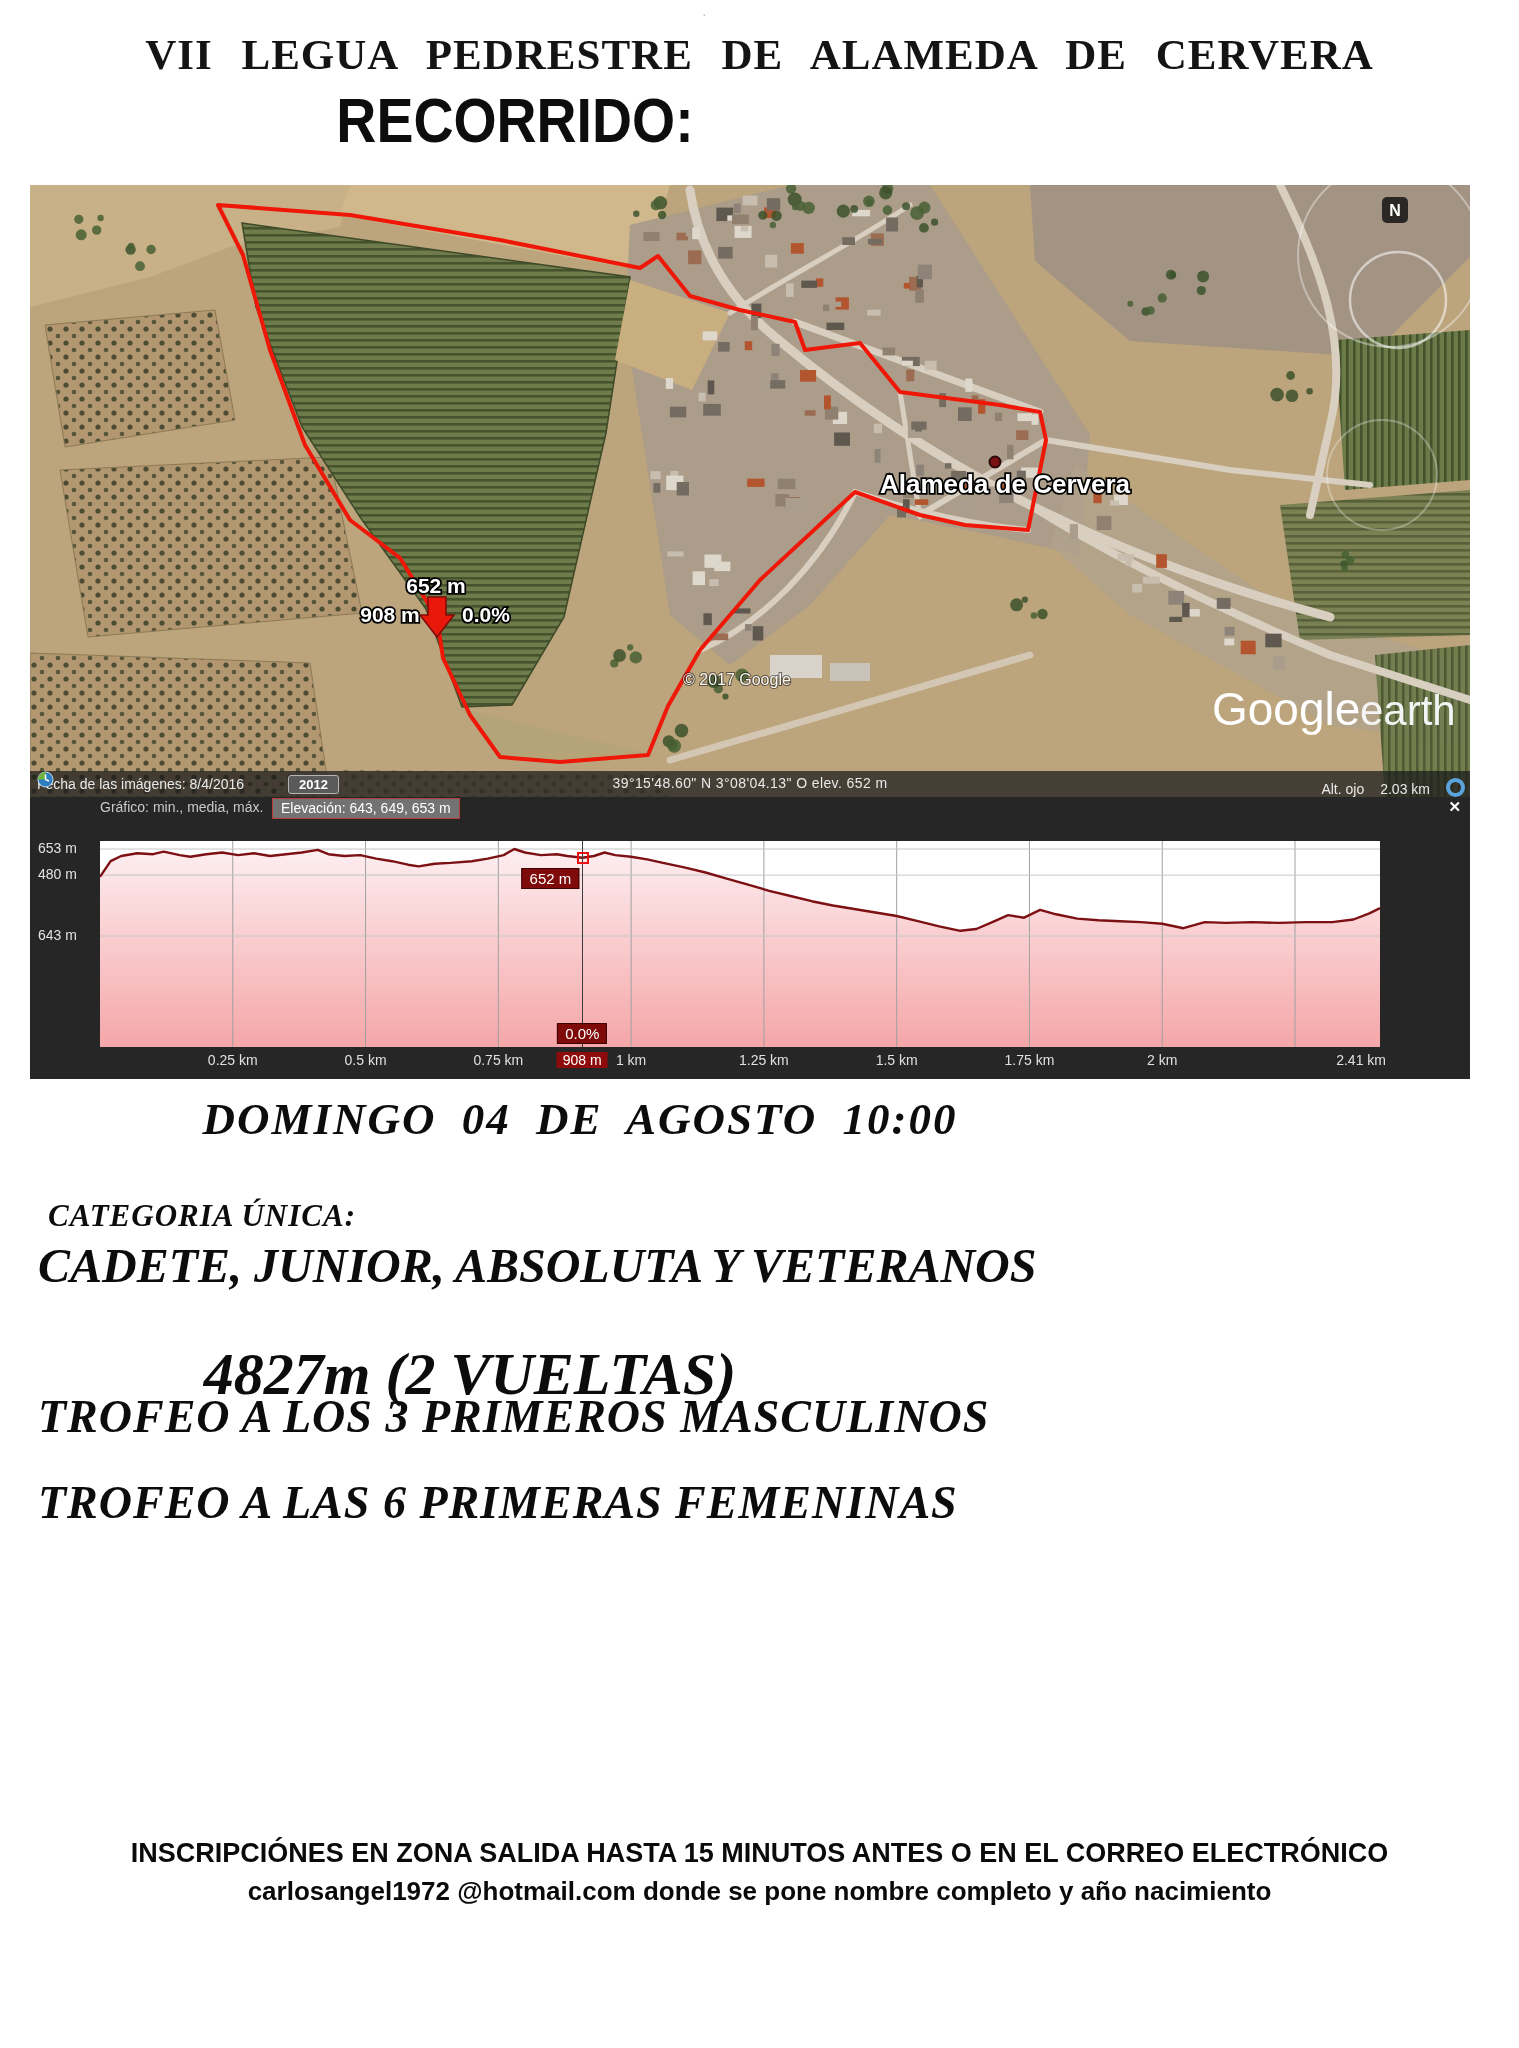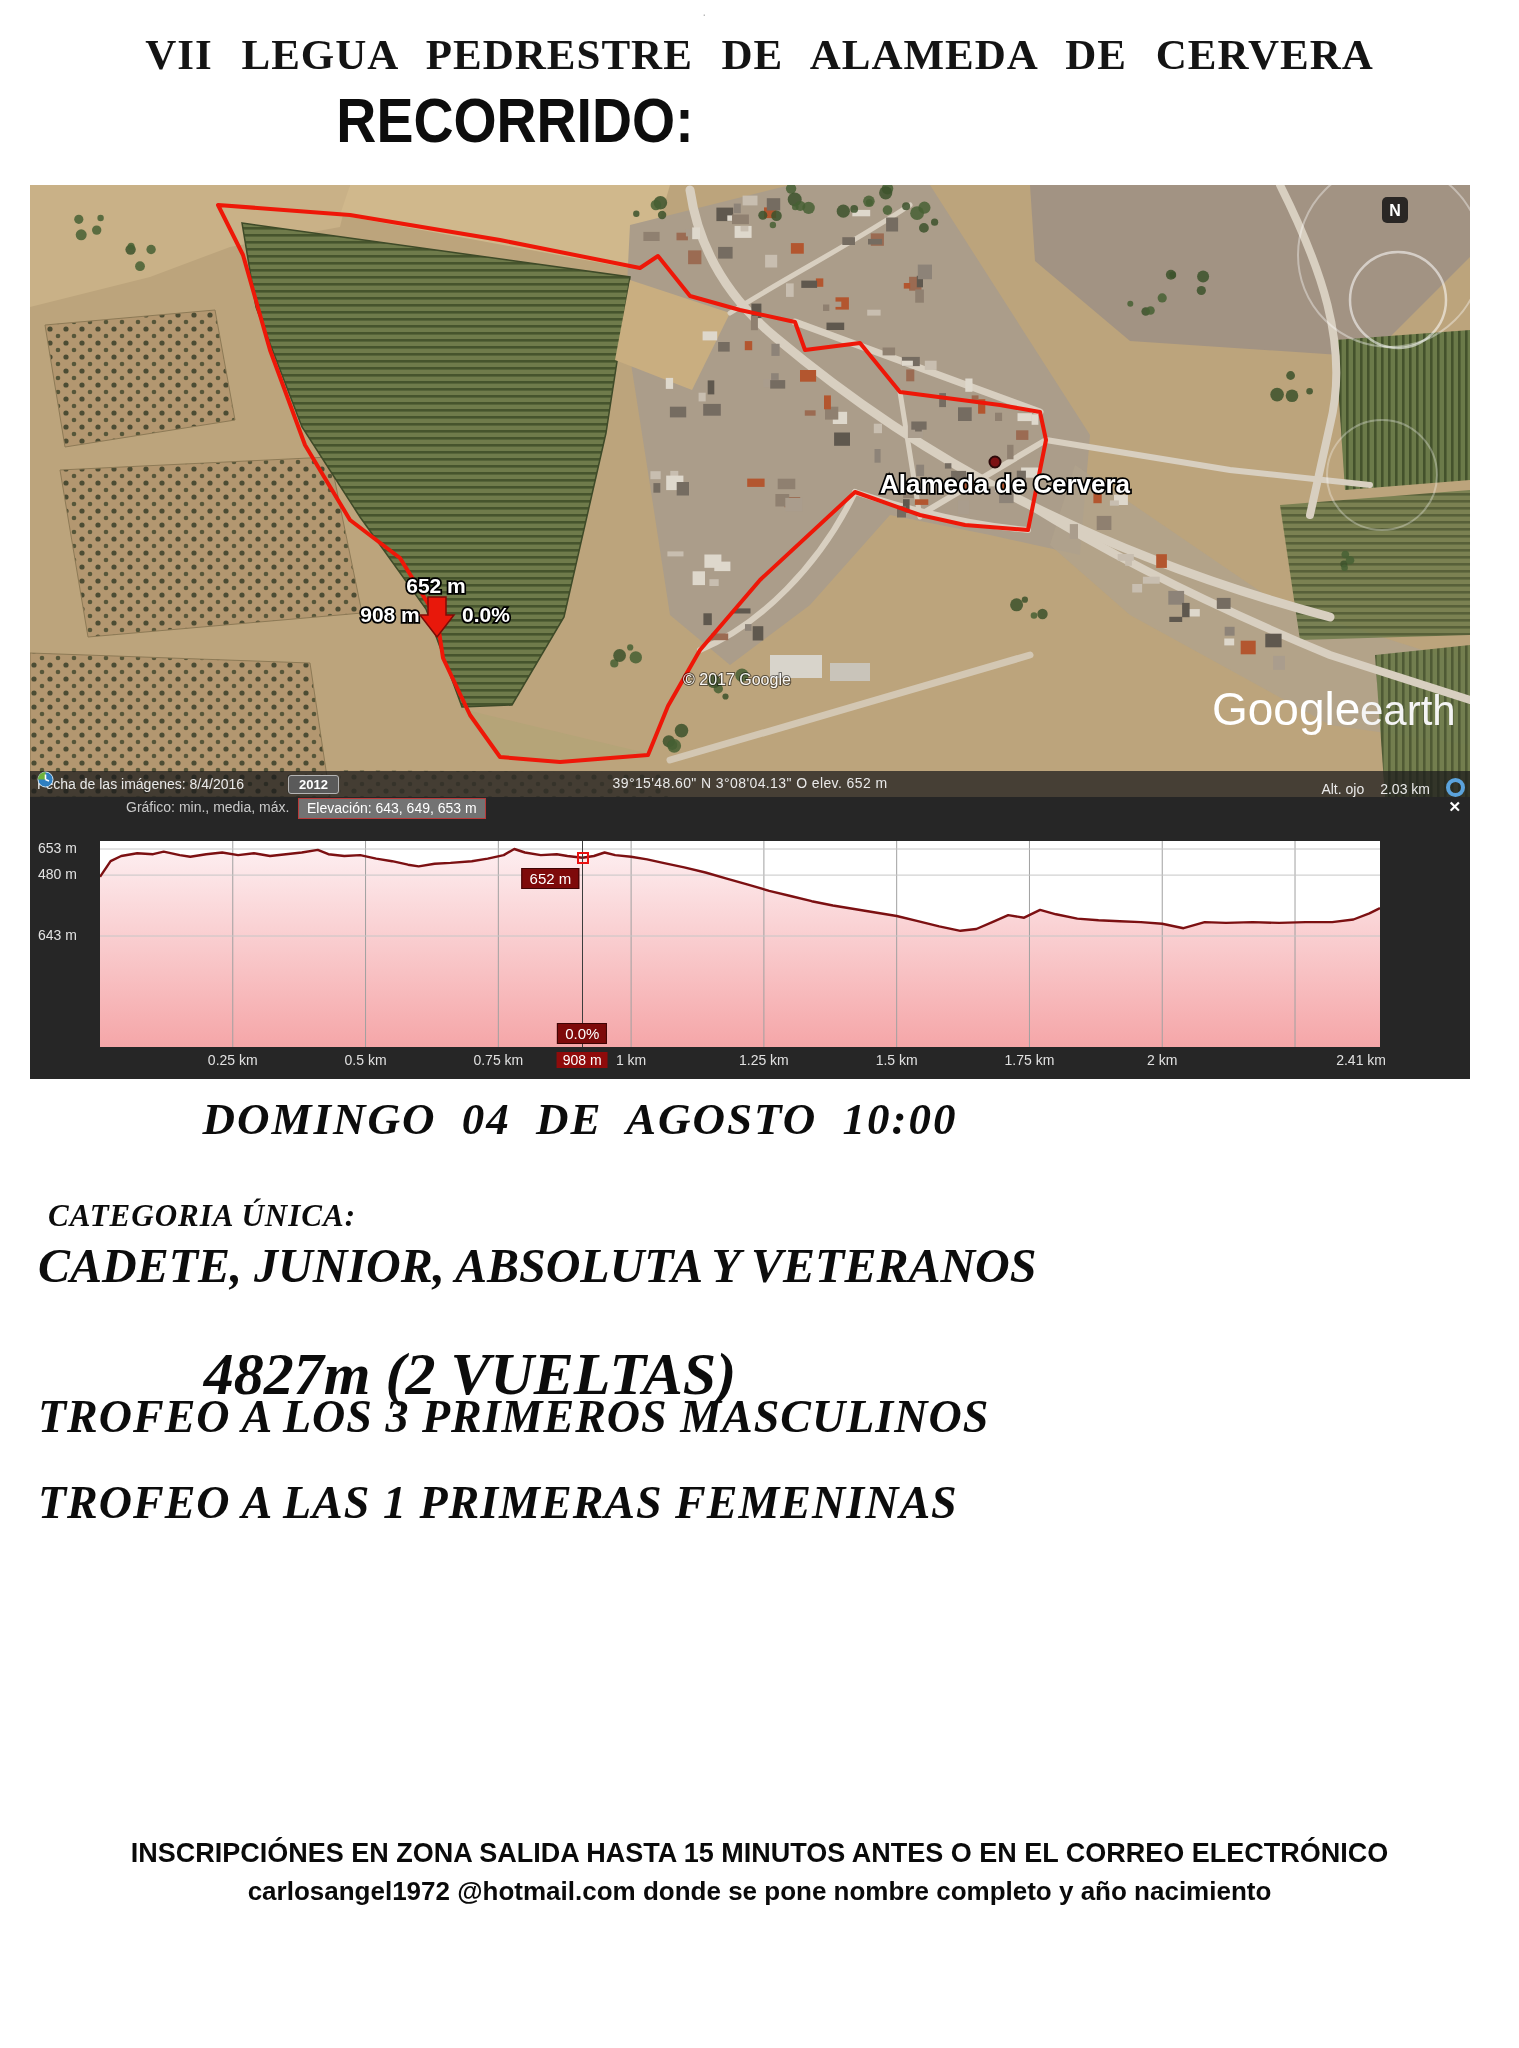--- a/index.html
+++ b/index.html
@@ -37,21 +37,21 @@
   }
   .sb-center { position:absolute; left:50%; top:4px; transform:translateX(-50%); letter-spacing:.4px; white-space:nowrap; }
   .sb-right { position:absolute; right:5px; top:0; height:26px; display:flex; align-items:flex-end; gap:16px; }
   .eye-icon { width:11px; height:11px; border:4px solid #5ba3dc; border-radius:50%; }
 
   
   .elev-panel {
     position:absolute; left:30px; top:797px; width:1440px; height:282px;
     background:#262626; font-size:14px; color:#c9c9c9;
   }
-  .erow { position:relative; height:22px;margin-left:26px; }
+  .erow { position:relative; height:22px; }
   .erow span { position:absolute; top:1px; white-space:nowrap; line-height:19px; }
   .badge-red { background:#737373; border:1px solid #b93a3a; color:#fff; padding:0 8px; }
   .statbox  { background:#3a3a3a; border:1px solid #8f8f8f; color:#f1f1f1; padding:0 8px; }
   .eclose { position:absolute; top:1px; right:9px; color:#fff; font-weight:bold; font-size:15px; }
   .chart-wrap { position:absolute; left:0; top:44px; width:1440px; height:234px; }
   .ylab { position:absolute; left:8px; color:#e2e2e2; white-space:nowrap; }
   .plot { position:absolute; left:70px; top:0; width:1280px; height:206px; background:#fff; }
   .plot svg { position:absolute; left:0; top:0; }
   .xaxis { position:absolute; left:70px; top:206px; width:1280px; height:28px; }
   .xaxis span { position:absolute; top:5px; color:#e0e0e0; white-space:nowrap; }
@@ -438,15 +438,15 @@
         <span class="hl" style="left: 37.6763%; transform: translateX(-50%);">908 m</span>
       </div>
   </div>
 </div>
 
 <div class="scripty date-line">DOMINGO  04 DE AGOSTO  10:00</div>
 <div class="scripty cat-label">CATEGORIA ÚNICA:</div>
 <div class="scripty cat-line">CADETE, JUNIOR, ABSOLUTA Y VETERANOS</div>
 <div class="scripty dist-line">4827m  (2 VUELTAS)</div>
 <div class="scripty trofeo1">TROFEO A LOS 3 PRIMEROS MASCULINOS</div>
-<div class="scripty trofeo2">TROFEO A LAS 1 PRIMERAS FEMENINAS</div>
+<div class="scripty trofeo2">TROFEO A LAS 6 PRIMERAS FEMENINAS</div>
 <div class="inscription ins1">INSCRIPCIÓNES EN ZONA SALIDA HASTA 15 MINUTOS ANTES O EN EL CORREO ELECTRÓNICO</div>
 <div class="inscription ins2">carlosangel1972 @hotmail.com donde se pone nombre completo y año nacimiento</div>
 
 </body></html>

